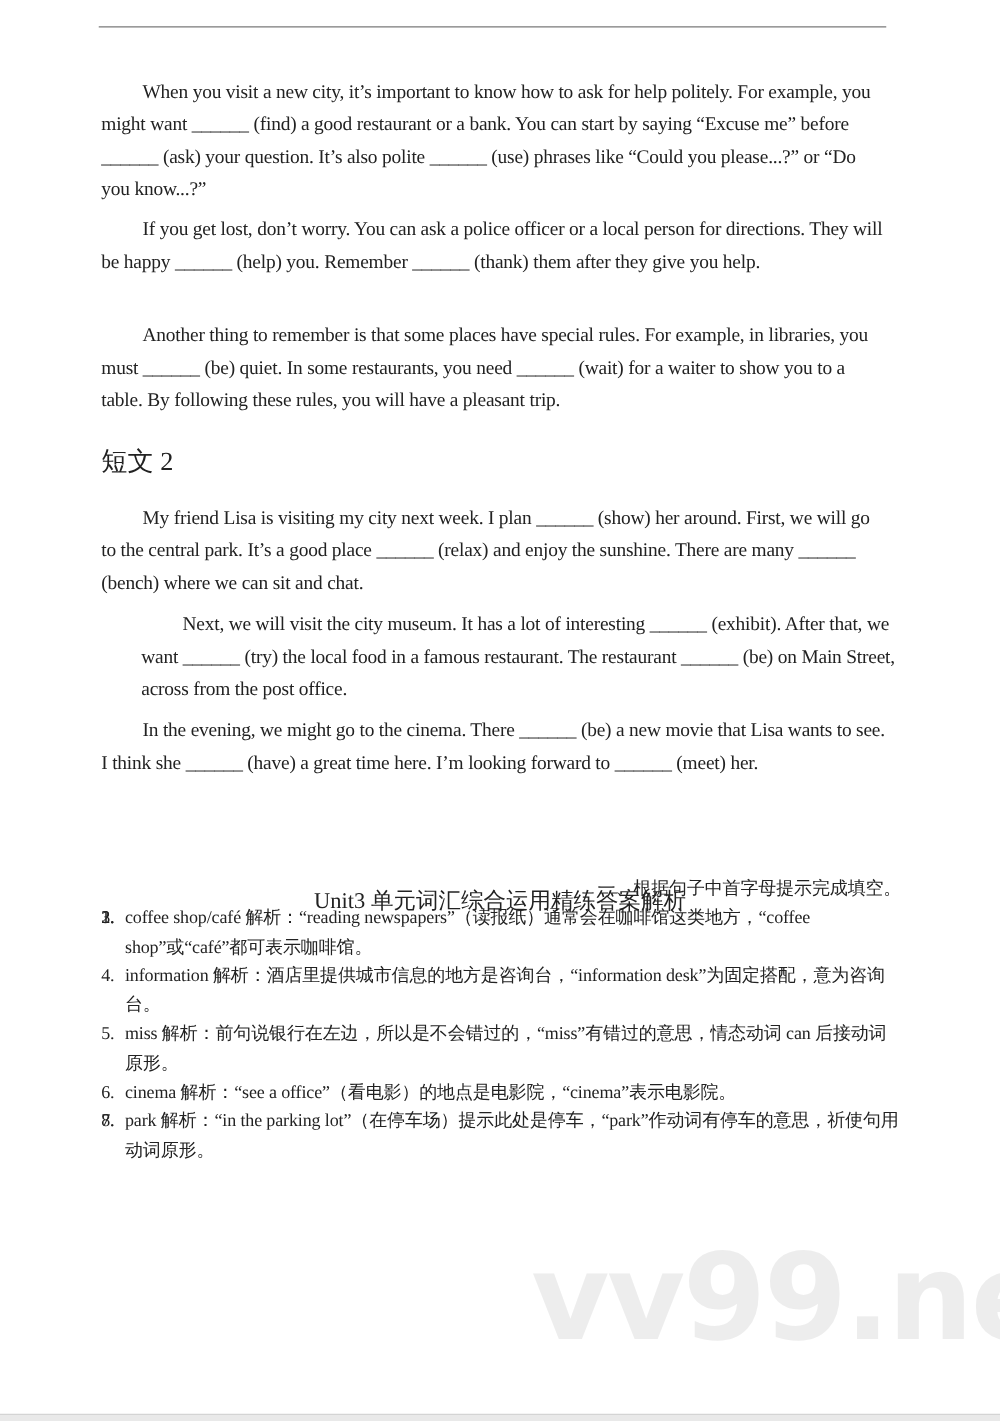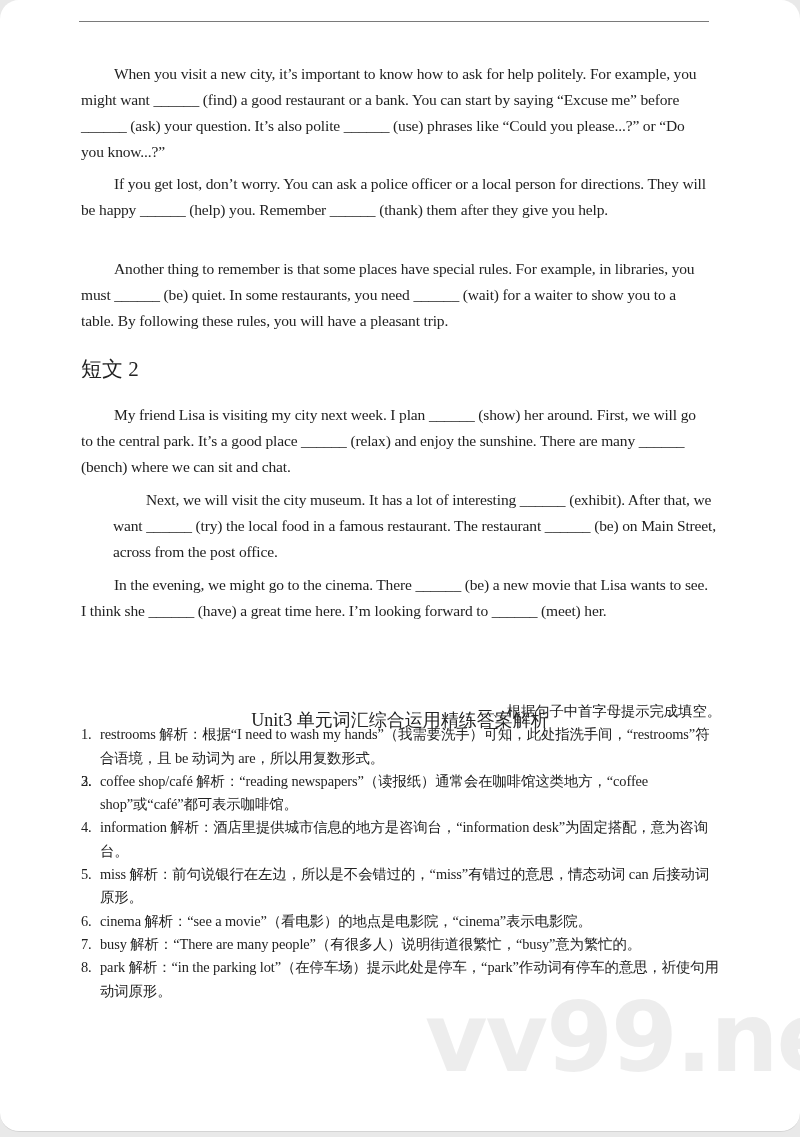--- a/index.html
+++ b/index.html
@@ -8,21 +8,20 @@
     background: #e9e9e9;
     font-family: "Liberation Serif", "DejaVu Serif", serif;
     color: #222;
     position: relative;
   }
   .page {
     position: absolute; left: 0; top: 0;
     width: 800px; height: 1131px;
     background: #ffffff;
     border-bottom: 1px solid #d4d4d4;
-    border-radius: 19px;
   }
   .header-rule {
     position: absolute; left: 79px; top: 21px; width: 630px; height: 1px;
     background: #7a7a7a;
   }
   .body-text {
     position: absolute; left: 81px; width: 630px;
     font-size: 15.5px; line-height: 25.9px; letter-spacing: -0.15px;
   }
   .para { margin: 0; text-indent: 33px; }
@@ -80,25 +79,25 @@
   </div>
   <div class="body-text p6">
     <p class="para">In the evening, we might go to the cinema. There ______ (be) a new movie that Lisa wants to see. I think she ______ (have) a great time here. I’m looking forward to ______ (meet) her.</p>
   </div>
 
   <h2 class="answer-title"><span class="en">Unit3 </span><span>单元词汇综合运用精练答案解析</span></h2>
 
   <div class="answers">
     <p class="heading">一、根据句子中首字母提示完成填空。</p>
     <ol>
-      <li><span class="num">1.</span><span>restrooms 解析：根据“I need to wash my hands”（我需要洗手）可知，此处指洗手间，“restrooms”符合语境，且 be 动词为 are，所以用复数形式。</span></li>
+      <li><span class="num">1.</span></li>
       <li><span class="num">2.</span></li>
       <li><span class="num">3.</span><span>coffee shop/café 解析：“reading newspapers”（读报纸）通常会在咖啡馆这类地方，“coffee shop”或“café”都可表示咖啡馆。</span></li>
       <li><span class="num">4.</span><span>information 解析：酒店里提供城市信息的地方是咨询台，“information desk”为固定搭配，意为咨询台。</span></li>
       <li><span class="num">5.</span><span>miss 解析：前句说银行在左边，所以是不会错过的，“miss”有错过的意思，情态动词 can 后接动词原形。</span></li>
-      <li><span class="num">6.</span><span>cinema 解析：“see a movie”（看电影）的地点是电影院，“cinema”表示电影院。</span></li>
-      <li><span class="num">7.</span><span>busy 解析：“There are many people”（有很多人）说明街道很繁忙，“busy”意为繁忙的。</span></li>
+      <li><span class="num">6.</span><span>cinema 解析：“see a office”（看电影）的地点是电影院，“cinema”表示电影院。</span></li>
+      <li><span class="num">7.</span></li>
       <li><span class="num">8.</span><span>park 解析：“in the parking lot”（在停车场）提示此处是停车，“park”作动词有停车的意思，祈使句用动词原形。</span></li>
     </ol>
   </div>
 
   <div class="watermark">vv99.net</div>
 </div>
 
 </body></html>

